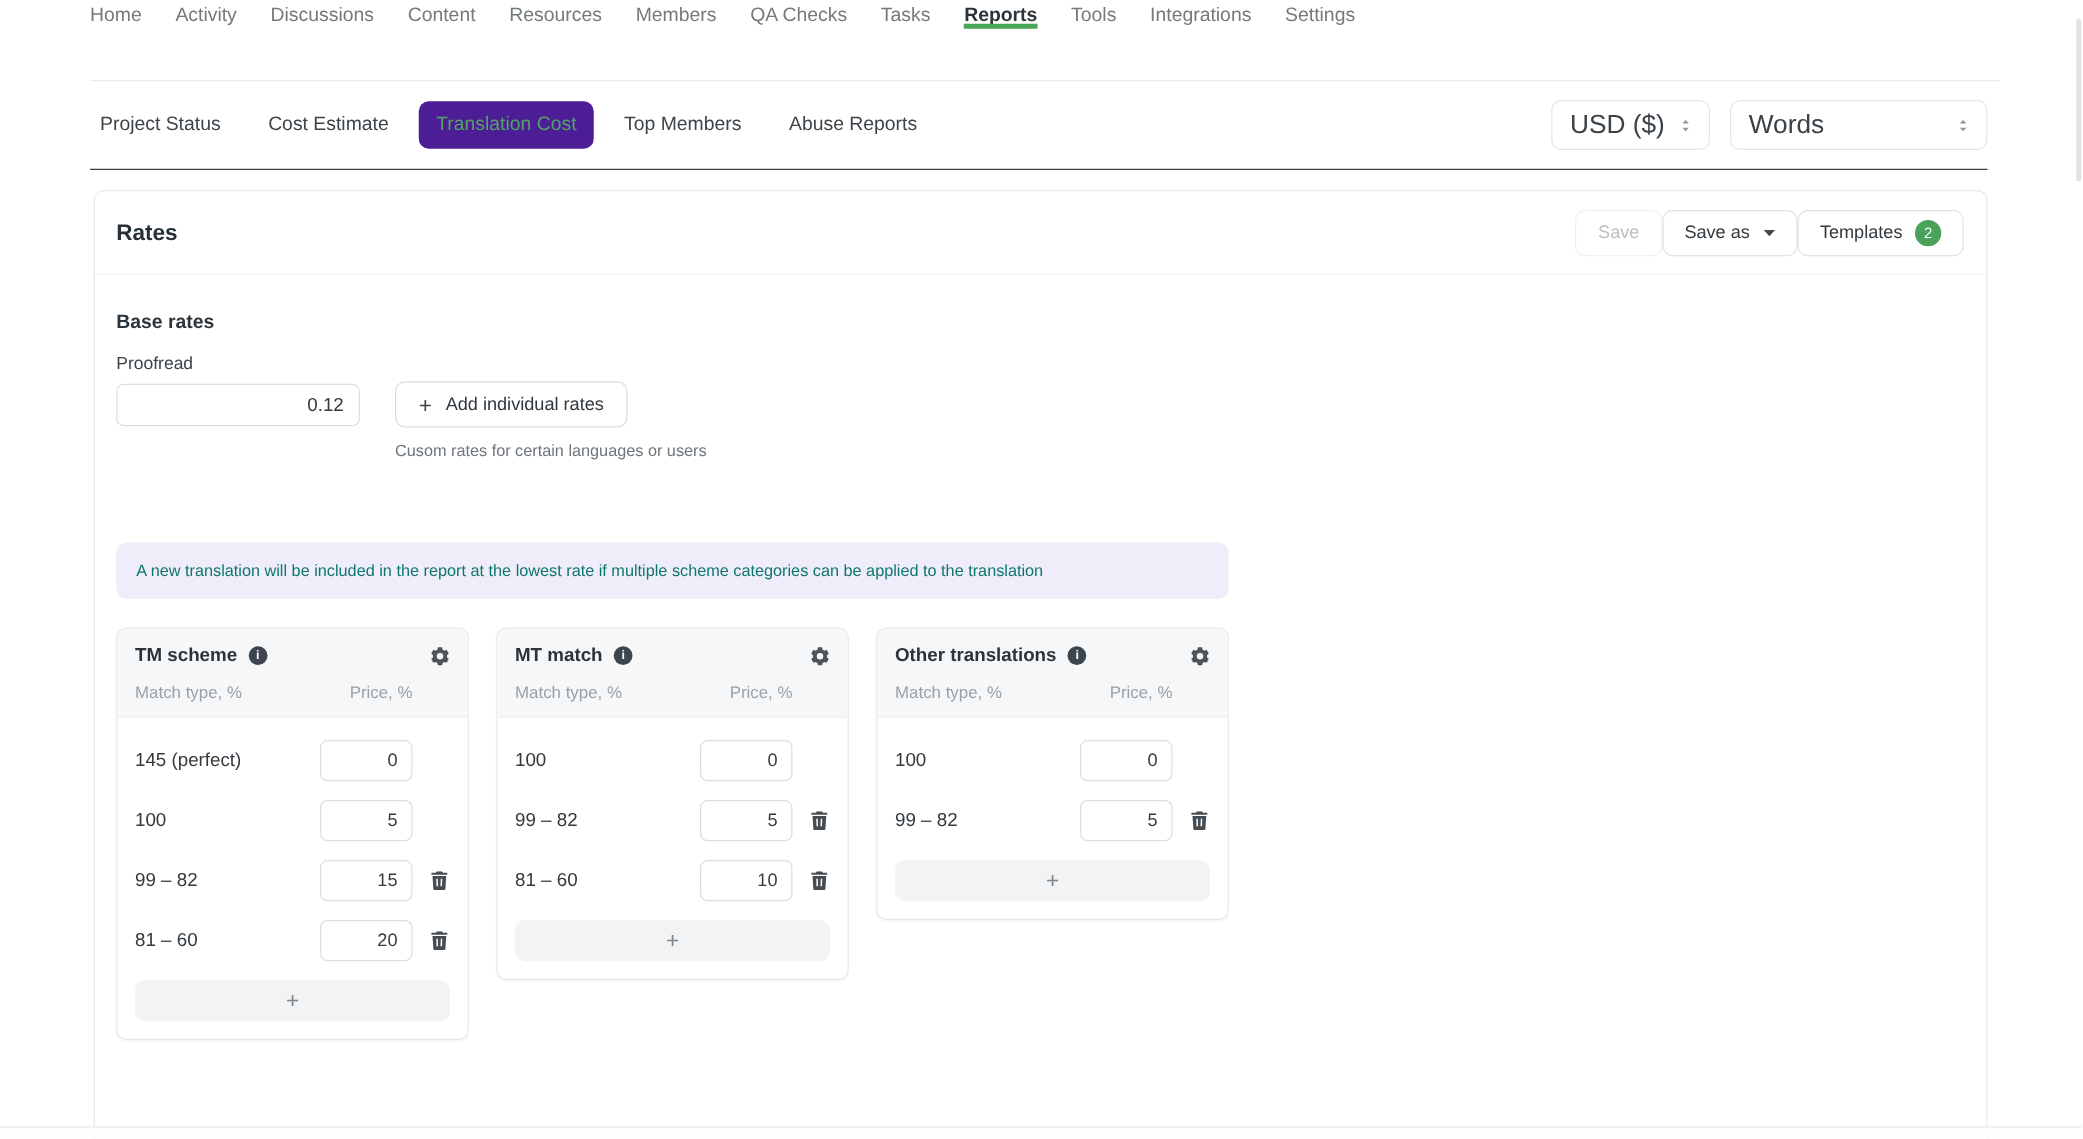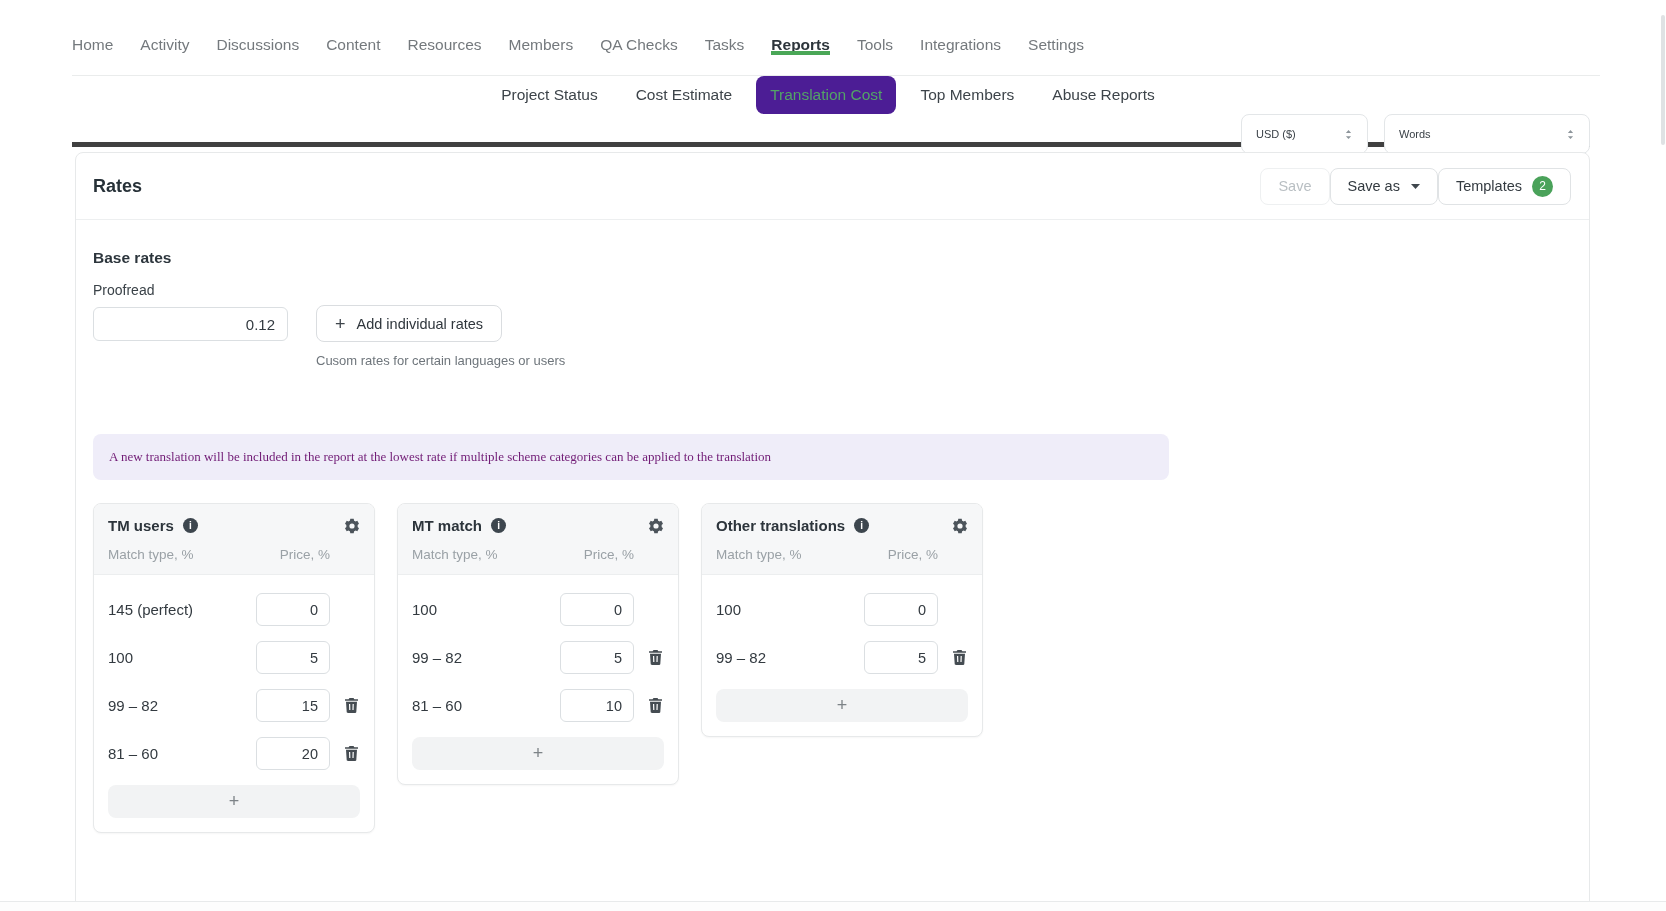--- a/index.html
+++ b/index.html
@@ -1,39 +1,39 @@
 <!DOCTYPE html>
 <html><head>
 <meta charset="utf-8">
 <style>
   * { box-sizing: border-box; }
   html,body { margin:0; padding:0; background:#fff; }
   body { font-family:"Liberation Sans", sans-serif; color:#333a40; }
   .page { position:relative; width:1666px; height:911px; background:#fff; overflow:hidden; }
 
   
-  .topnav { display:flex; gap:27px; height:61px; margin:15px 66px 0 72px;
-            border-bottom:1px solid #eaecec; align-items:center; }
+  .topnav { display:flex; gap:27px; height:61px; margin:4px 66px 0 72px;
+            border-bottom:1px solid #eaecec; align-items:flex-start; }
   .topnav .item { display:flex; align-items:center; position:relative; cursor:pointer;
                   font-size:15.5px; color:#74797d; white-space:nowrap; }
   .topnav .item.active { color:#2d353b; font-weight:bold; }
   .topnav .item.active::after { content:""; position:absolute; left:0; right:0; bottom:-1px;
                   height:4px; background:#4aa757; }
 
   
   .subnav { display:flex; align-items:center; height:71px; margin:0 76px 0 72px;
-            border-bottom:5px solid #404040;flex-direction:column; }
+            border-bottom:1px solid #404040; }
   .tabs { display:flex; gap:10px; margin-left:-6px; }
   .tab { font-size:15.5px; color:#3d444a; padding:10px 14px; border-radius:8px;
          cursor:pointer; white-space:nowrap; }
   .tab.active { background:#4c1d95; color:#53a367; }
   .subnav-right { margin-left:auto; display:flex; gap:16px; }
   .select { display:flex; align-items:center; justify-content:space-between;
             border:1px solid #e3e6e8; border-radius:8px; height:40px;
-            padding:0 12px 0 14px; font-size:11px; color:#3a4147; cursor:pointer; background:#fff; }
+            padding:0 12px 0 14px; font-size:21px; color:#3a4147; cursor:pointer; background:#fff; }
   .select.currency { width:127px; }
   .select.units { width:206px; }
   .sort-icon { display:flex; margin-left:10px; }
 
   
   .card { position:absolute; left:75px; top:152px; width:1515px; height:980px;
           border:1px solid #e7e9ea; border-radius:8px; background:#fff; }
   .card-header { display:flex; align-items:center; height:67px;
                  padding:0 18px 0 17px; border-bottom:1px solid #edeff0; }
   .card-title { font-size:18px; font-weight:bold; color:#273138; }
@@ -60,22 +60,22 @@
   .add-col { margin-left:13px; padding-top:23px; }
   .add-btn { height:37px; border:1px solid #dadde0; border-radius:8px; background:#fff;
              padding:0 18px; font-size:14.5px; color:#2f363c; display:flex; align-items:center;
              cursor:pointer; font-family:"Liberation Sans", sans-serif; }
   .plus-glyph { font-size:18px; color:#3e454b; margin-right:11px; line-height:1; }
 
   
   .section-net { padding:47px 17px 0; }
   .net-head { display:flex; align-items:baseline; gap:12px; }
   .net-sub { font-size:13.5px; color:#868d92; }
-  .banner { margin-top:19px; width:1076px; background:#efedf9; color:#701a75;
-            font-size:13px; padding:15px 16px; border-radius:8px;font-family:Liberation Serif, serif; }
+  .banner { margin-top:19px; width:890px; background:#efedf9; color:#0f766e;
+            font-size:13px; padding:15px 16px; border-radius:8px; }
   .scheme-cards { margin-top:23px; display:flex; gap:22px; align-items:flex-start; }
   .scheme-card { width:282px; border:1px solid #e7e9ea; border-radius:8px; background:#fff;
                  box-shadow:0 1px 2px rgba(0,0,0,.04); overflow:hidden; }
   .scheme-head { background:#f6f7f8; padding:13px 14px 12px; border-bottom:1px solid #eceeef; }
   .scheme-title-row { display:flex; align-items:center; }
   .scheme-title { font-size:15px; font-weight:bold; color:#2c343b; }
   .info-icon { width:15px; height:15px; border-radius:50%; background:#3d464e; color:#fff;
                display:inline-flex; align-items:center; justify-content:center;
                font-size:10px; font-weight:bold; margin-left:9px; cursor:pointer; }
   .info-icon::after { content:"i"; }
@@ -188,21 +188,21 @@
         </div>
       </div>
     </div>
 
     <div class="section-net">
       <div class="banner">A new translation will be included in the report at the lowest rate if multiple scheme categories can be applied to the translation</div>
       <div class="scheme-cards">
           <div class="scheme-card">
             <div class="scheme-head">
               <div class="scheme-title-row">
-                <span class="scheme-title">TM users</span>
+                <span class="scheme-title">TM scheme</span>
                 <span class="info-icon"></span>
                 <span class="gear">
                   <svg width="16" height="16" viewBox="0 0 16 16">
                     <path fill-rule="evenodd" fill="#4c545b" d="M6.3.8h3.4l.4 1.9c.5.2 1 .4 1.4.8l1.8-.7 1.7 3-1.4 1.3c0 .3.1.6.1.9s0 .6-.1.9l1.4 1.3-1.7 3-1.8-.7c-.4.3-.9.6-1.4.8l-.4 1.9H6.3l-.4-1.9c-.5-.2-1-.4-1.4-.8l-1.8.7-1.7-3 1.4-1.3c0-.3-.1-.6-.1-.9s0-.6.1-.9L1 5.8l1.7-3 1.8.7c.4-.3.9-.6 1.4-.8L6.3.8zM8 5.4a2.6 2.6 0 100 5.2 2.6 2.6 0 000-5.2z"></path>
                   </svg>
                 </span>
               </div>
               <div class="scheme-cols">
                 <span class="col-match">Match type, %</span>
                 <span class="col-price">Price, %</span>

